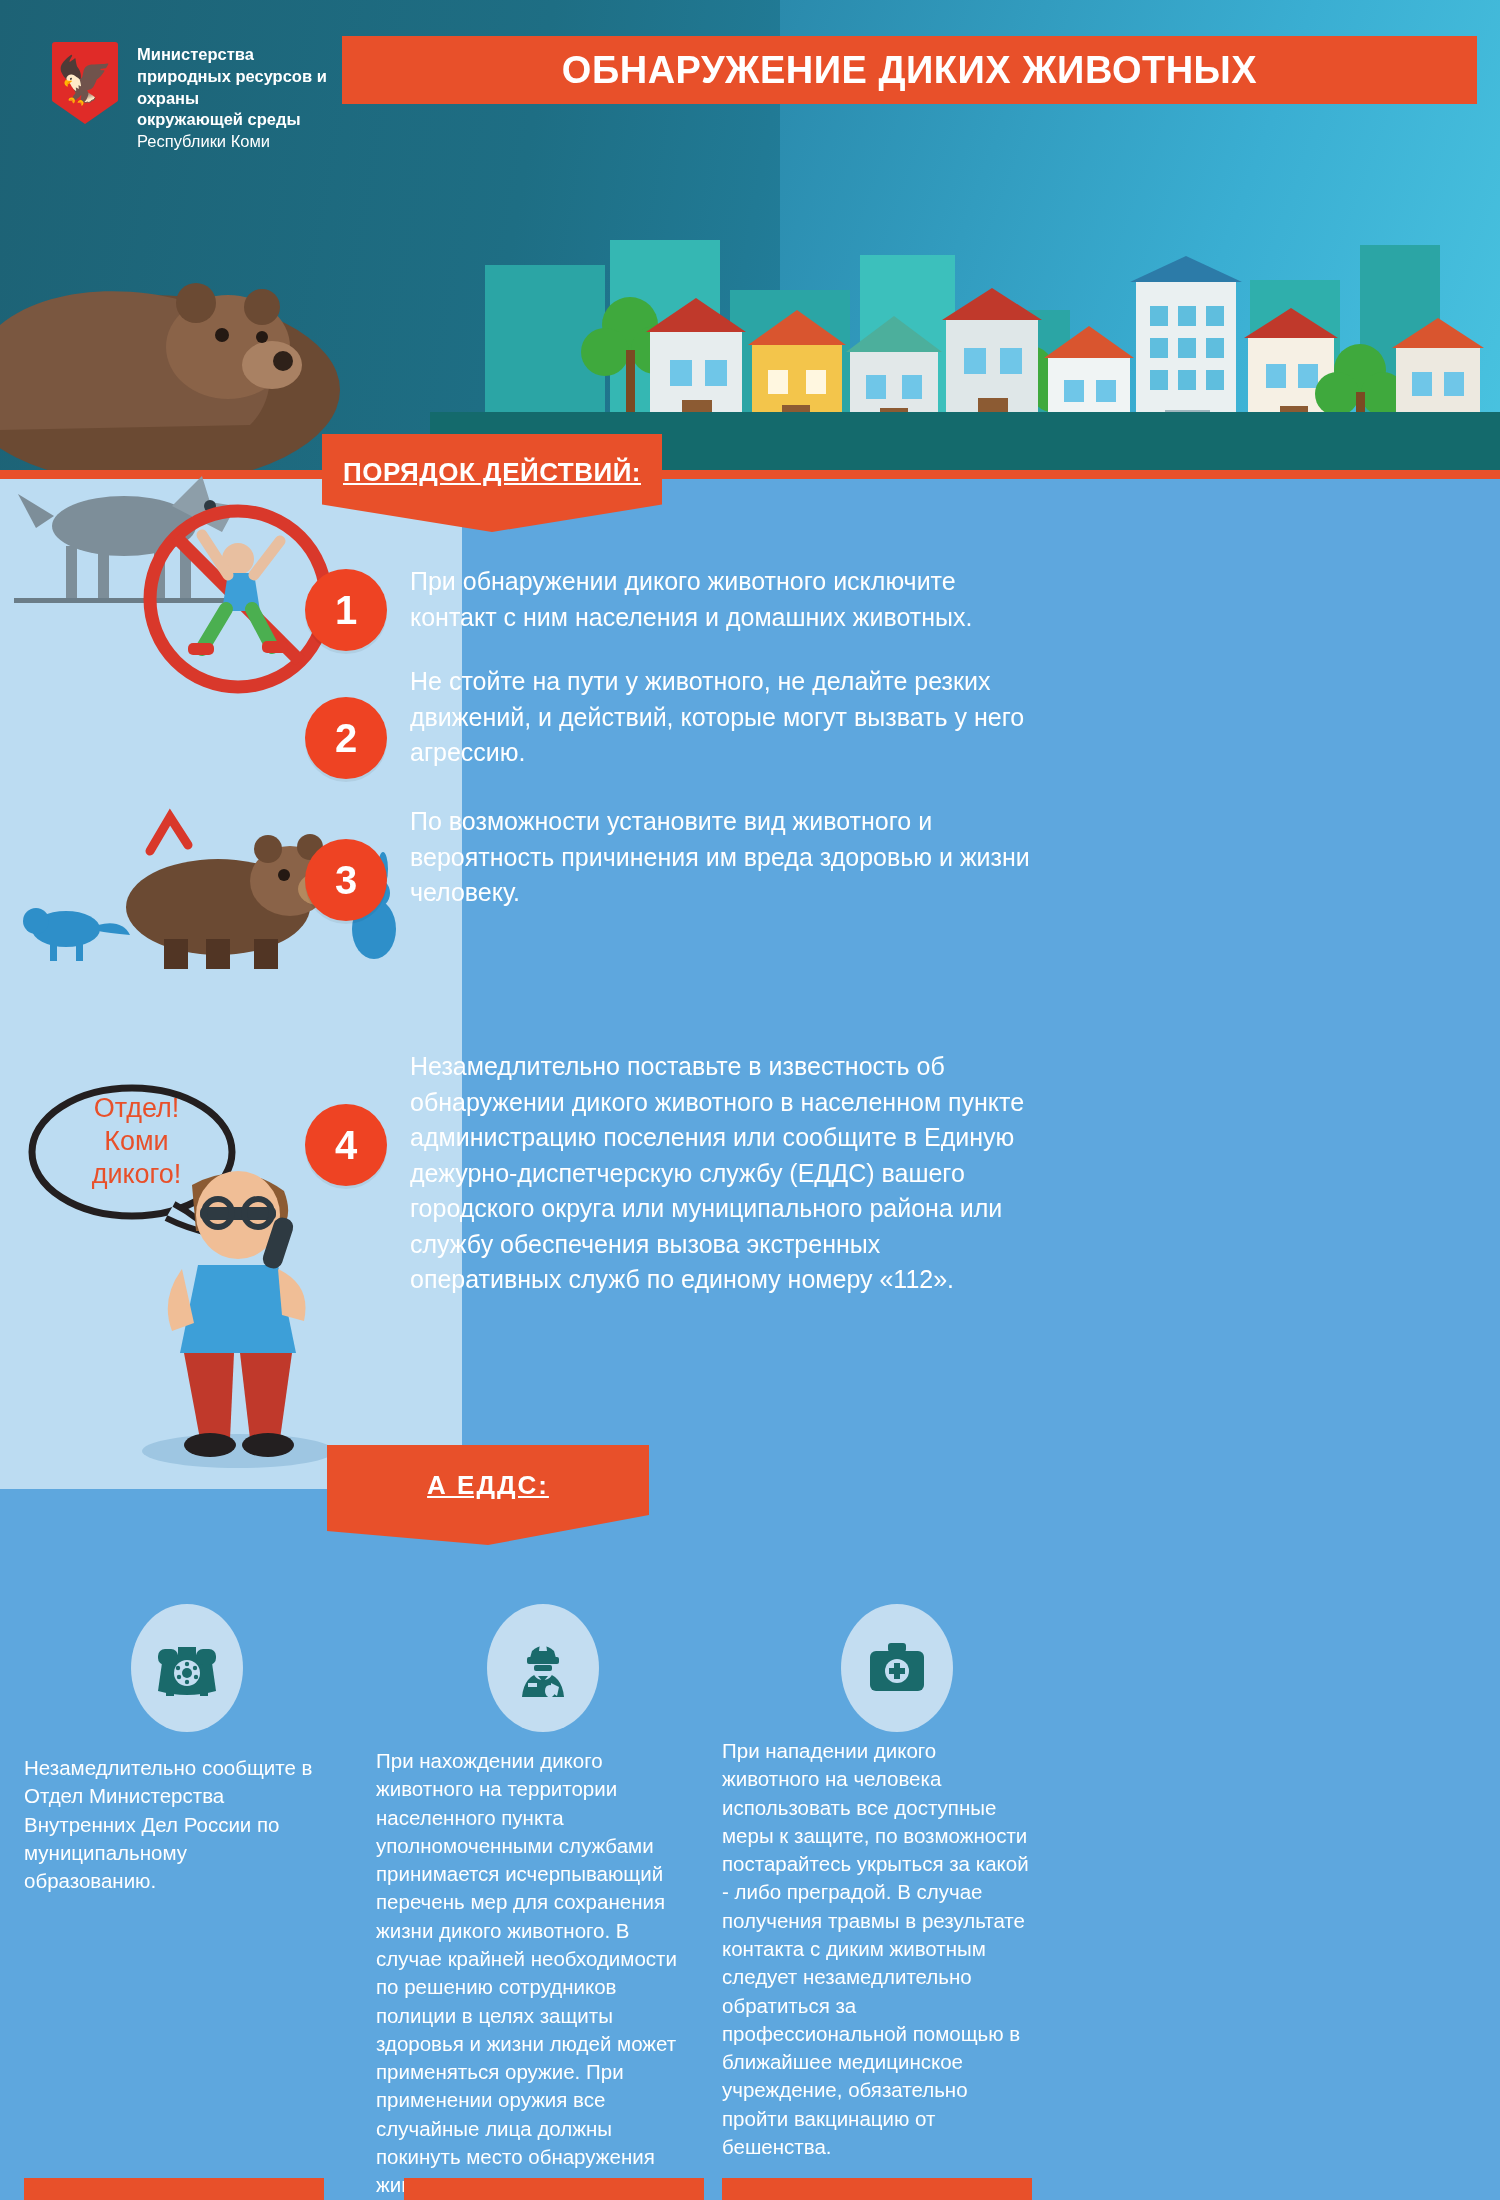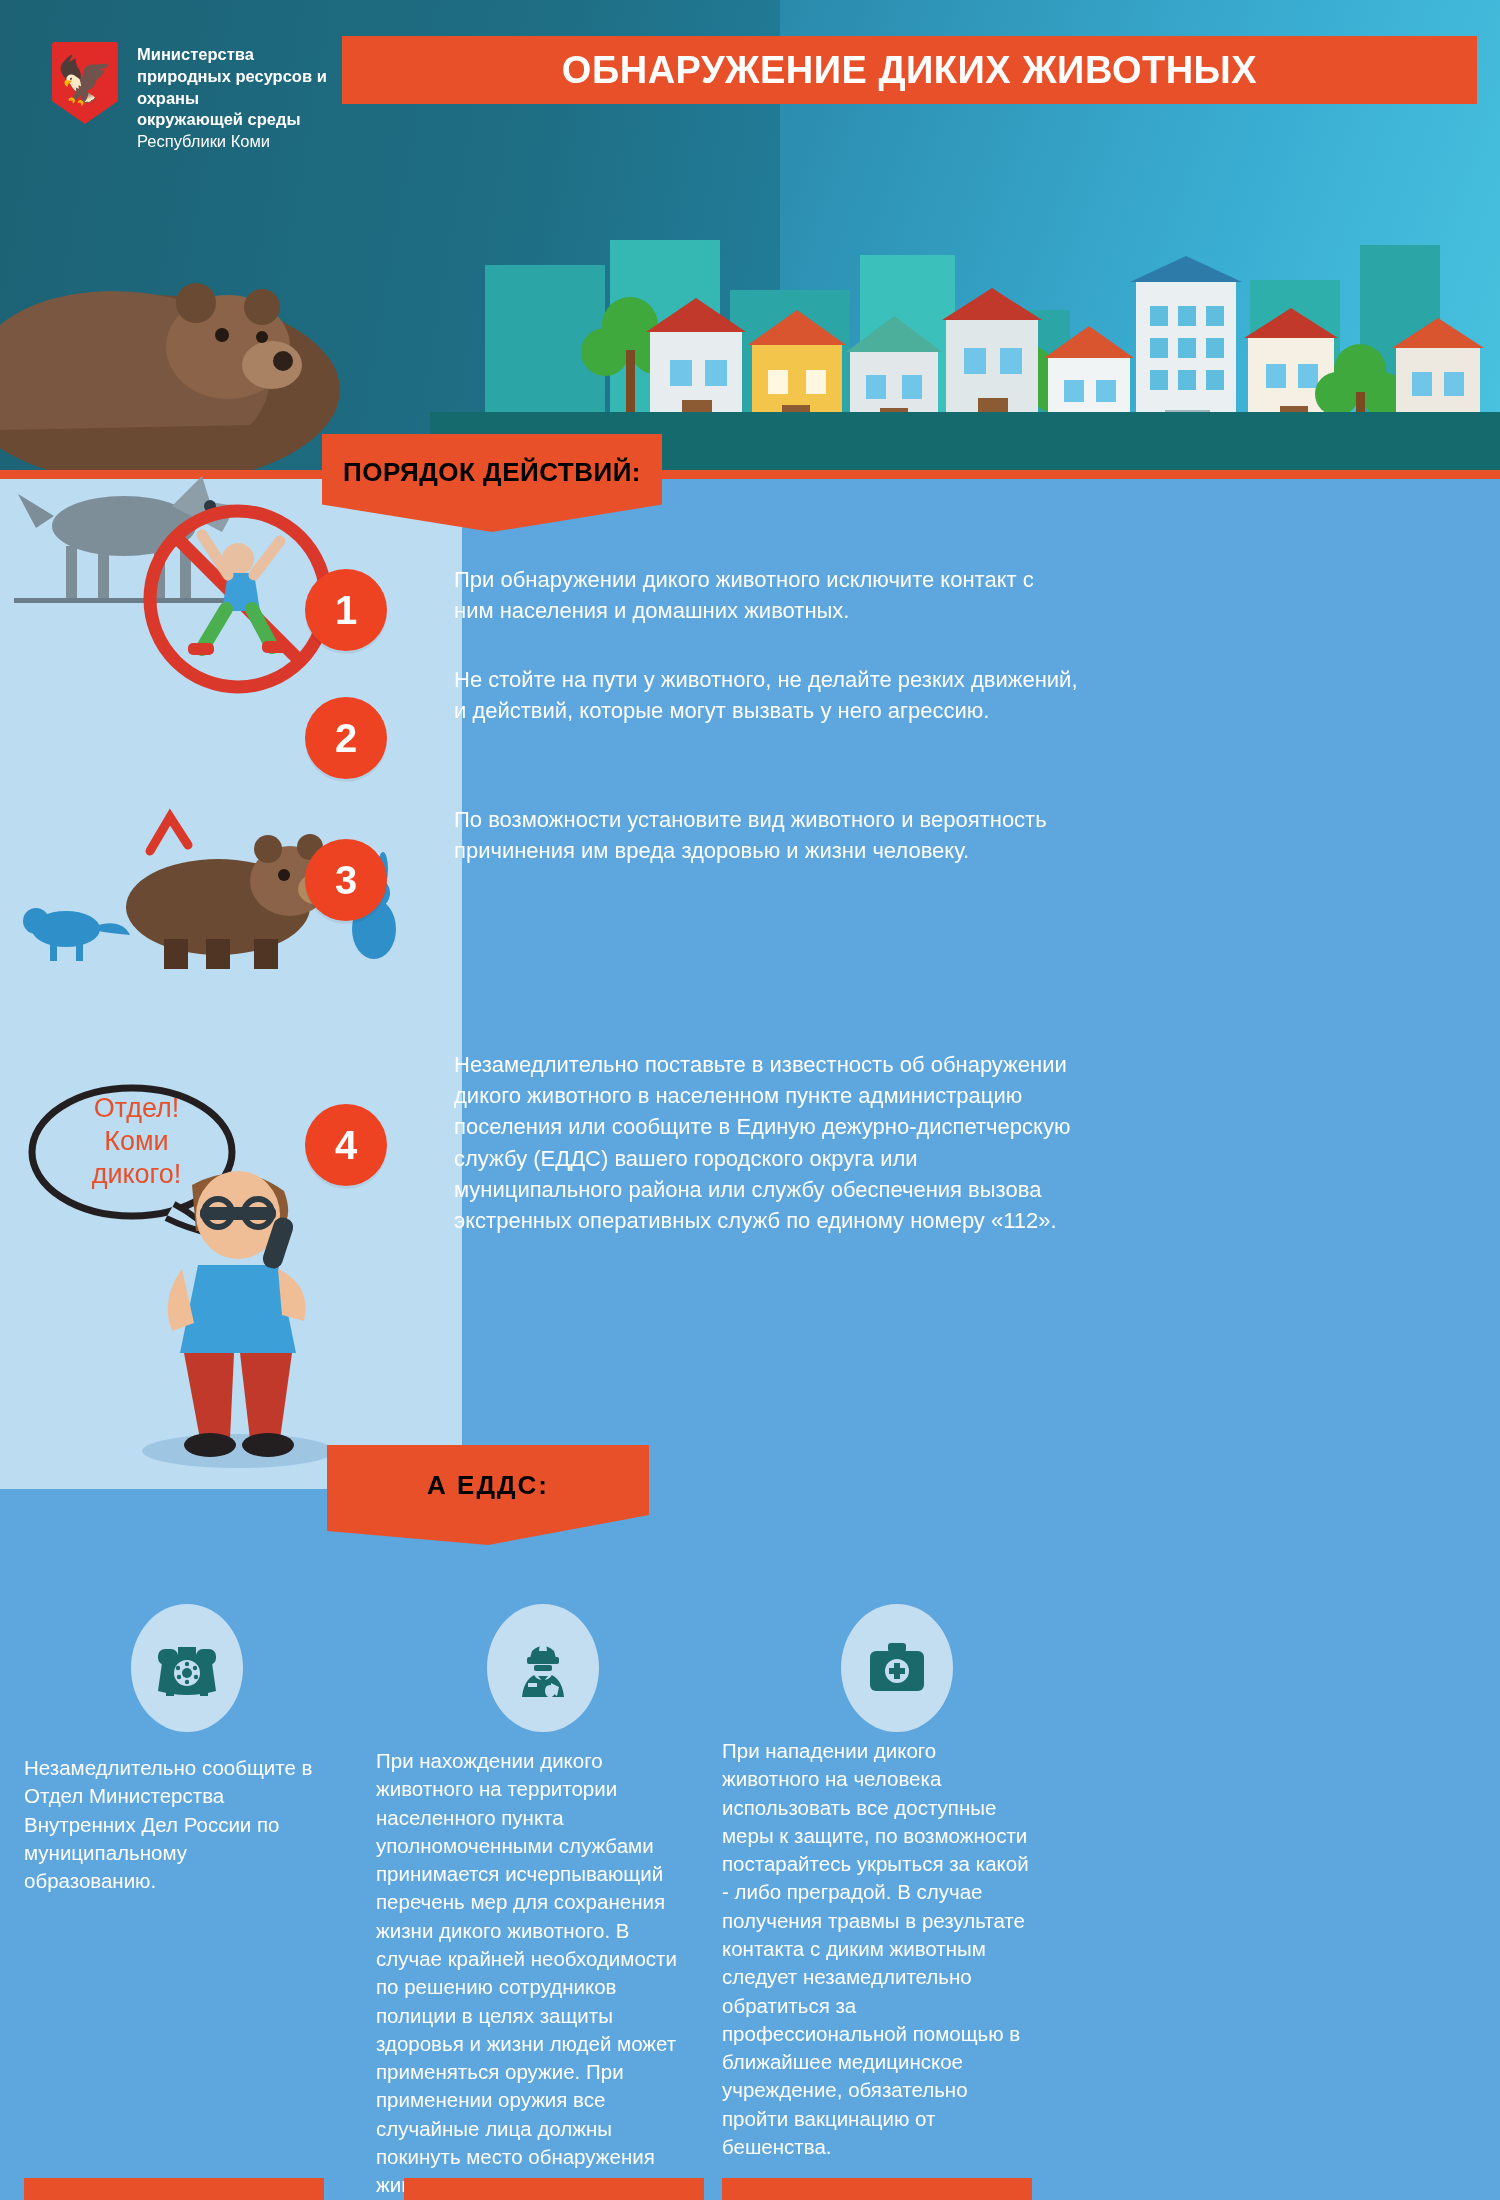--- a/index.html
+++ b/index.html
@@ -62,23 +62,23 @@
   .hdr-ground {
     position: absolute; left: 430px; bottom: 0; width: 1070px; height: 58px;
     background: #146A6C;
   }
   .orange-rule {
     position: absolute; left: 0; top: 470px; width: 1500px; height: 9px; background:#E8502A;
   }
 
   
   .pennant {
-    position: absolute; background: #E8502A; color: #000000;
+    position: absolute; background: #E8502A; color: #ffffff;
     font-weight: bold; text-align: center;
-    display:flex; align-items:center; justify-content:center;
+    display:flex; align-items:center; justify-content:center;text-decoration:underline;
   }
   .pennant-order {
     left: 322px; top: 434px; width: 340px; height: 98px;
     clip-path: polygon(0 0, 100% 0, 100% 72%, 50% 100%, 0 72%);
     padding-bottom: 22px;
   }
   .pennant-order span { font-size: 26px; line-height: 1.18; letter-spacing:.5px;}
   .pennant-also {
     left: 327px; top: 1445px; width: 322px; height: 100px;
     clip-path: polygon(0 0, 100% 0, 100% 70%, 50% 100%, 0 86%);
@@ -98,21 +98,21 @@
   }
 
   .step { position: absolute; }
   .step-num {
     position: absolute; width: 82px; height: 82px; border-radius: 50%;
     background: #EE4323; color: #fff; font-size: 40px; font-weight: bold;
     display:flex; align-items:center; justify-content:center;
     box-shadow: 0 3px 0 rgba(0,0,0,0.06);
   }
   .step-text {
-    position: absolute; color: #fff; font-size: 22px; line-height: 1.42; margin-left: 44px;
+    position: absolute; color: #fff; font-size: 25px; line-height: 1.42;
   }
 
   
   .bottom-section {
     position:absolute; left:0; top:1489px; width:1500px; height:711px; background:#5EA7DE;
   }
   .icon-circle {
     position:absolute; width: 112px; height: 128px; border-radius: 50%;
     background: #C3DDF1; display:flex;align-items:center;justify-content:center;
   }

